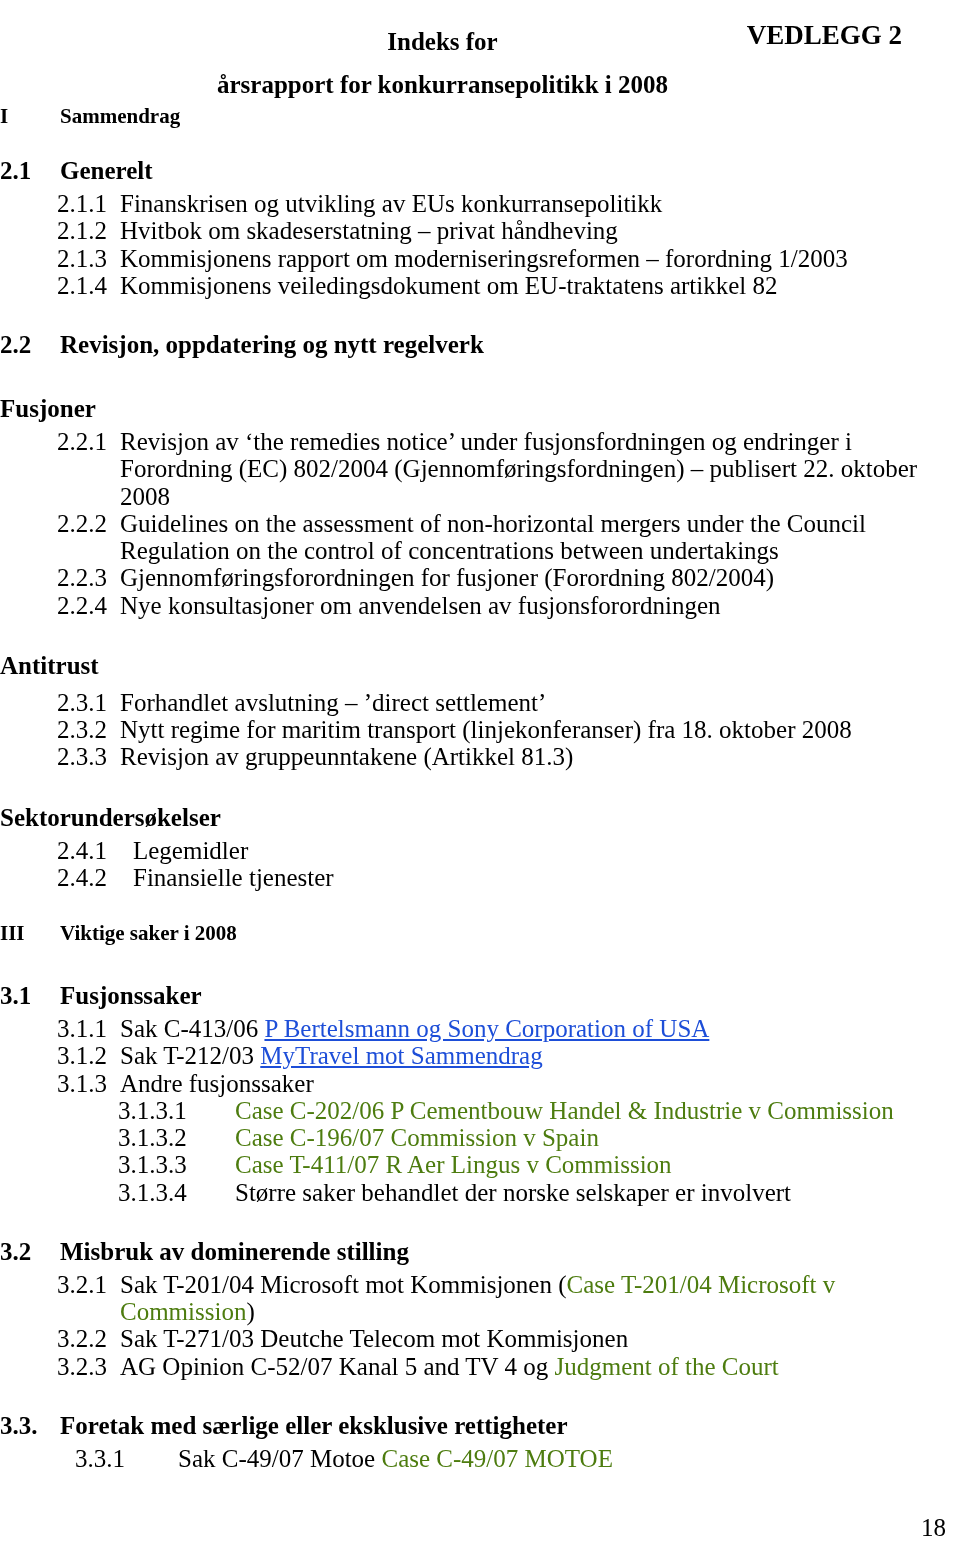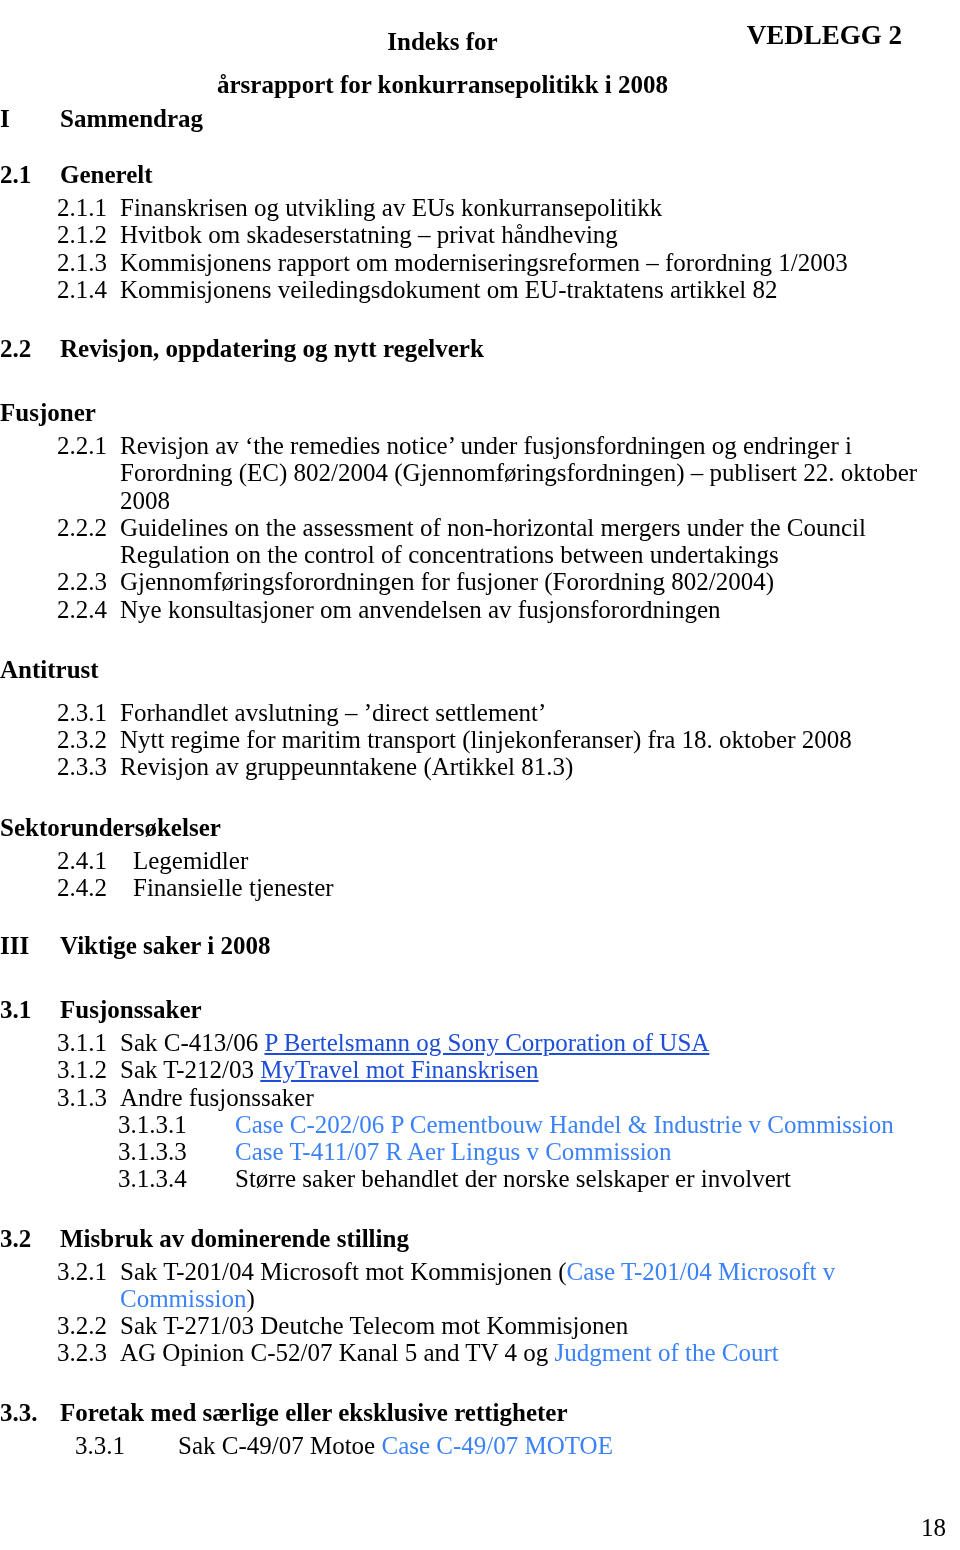--- a/index.html
+++ b/index.html
@@ -60,21 +60,21 @@
     display: inline-block;
     vertical-align: top;
   }
   .txt {
     display: inline-block;
     vertical-align: top;
   }
 
   
   .roman {
-    font-size: 25px;
+    font-size: 21px;
     font-weight: bold;
     line-height: 1.0;
   }
   .roman .num { width: 60px; }
 
   
   .sect {
     font-size: 25px;
     font-weight: bold;
     line-height: 1.0;
@@ -117,21 +117,21 @@
     width: 835px;
     white-space: normal;
   }
 
   
   .lnk {
     color: #1d4ed8;
     text-decoration: underline;
   }
   .lnk-plain {
-    color: #3b82f6;
+    color: #4d7c0f;
     text-decoration: none;
   }
 
   .pagenum {
     position: absolute;
     right: 14px;
     bottom: 10px;
     font-size: 25px;
     line-height: 1;
   }
@@ -184,21 +184,21 @@
     <div class="row item ind-a">
       <span class="num">2.2.2</span><span class="wrapbox">Guidelines on the assessment of non-horizontal mergers under the Council Regulation on the control of concentrations between undertakings</span>
     </div>
     <div class="row item ind-a">
       <span class="num">2.2.3</span><span class="txt">Gjennomføringsforordningen for fusjoner (Forordning 802/2004)</span>
     </div>
     <div class="row item ind-a" style="margin-bottom:34px;">
       <span class="num">2.2.4</span><span class="txt">Nye konsultasjoner om anvendelsen av fusjonsforordningen</span>
     </div>
 
-    <div class="row grouphead" style="margin-bottom:17px;">Antitrust</div>
+    <div class="row grouphead" style="margin-bottom:11px;">Antitrust</div>
 
     <div class="row item ind-a">
       <span class="num">2.3.1</span><span class="txt">Forhandlet avslutning – ’direct settlement’</span>
     </div>
     <div class="row item ind-a">
       <span class="num">2.3.2</span><span class="txt">Nytt regime for maritim transport (linjekonferanser) fra 18. oktober 2008</span>
     </div>
     <div class="row item ind-a" style="margin-bottom:34px;">
       <span class="num">2.3.3</span><span class="txt">Revisjon av gruppeunntakene (Artikkel 81.3)</span>
     </div>
@@ -217,30 +217,33 @@
     </div>
 
     <div class="row sect" style="margin-bottom:7px;">
       <span class="num">3.1</span><span class="txt">Fusjonssaker</span>
     </div>
 
     <div class="row item ind-a">
       <span class="num">3.1.1</span><span class="txt"><span>Sak C-413/06 </span><a class="lnk" href="#">P Bertelsmann og Sony Corporation of USA</a></span>
     </div>
     <div class="row item ind-a">
-      <span class="num">3.1.2</span><span class="txt"><span>Sak T-212/03 </span><a class="lnk" href="#">MyTravel mot Finanskrisen</a></span>
+      <span class="num">3.1.2</span><span class="txt"><span>Sak T-212/03 </span><a class="lnk" href="#">MyTravel mot Sammendrag</a></span>
     </div>
     <div class="row item ind-a">
       <span class="num">3.1.3</span><span class="txt">Andre fusjonssaker</span>
     </div>
 
     <div class="row item ind-c">
       <span class="num">3.1.3.1</span><a class="txt lnk-plain" href="#">Case C-202/06 P Cementbouw Handel &amp; Industrie v Commission</a>
     </div>
     <div class="row item ind-c">
+      <span class="num">3.1.3.2</span><a class="txt lnk-plain" href="#">Case C-196/07 Commission v Spain</a>
+    </div>
+    <div class="row item ind-c">
       <span class="num">3.1.3.3</span><a class="txt lnk-plain" href="#">Case T-411/07 R Aer Lingus v Commission</a>
     </div>
     <div class="row item ind-c" style="margin-bottom:33px;">
       <span class="num">3.1.3.4</span><span class="txt">Større saker behandlet der norske selskaper er involvert</span>
     </div>
 
     <div class="row sect" style="margin-bottom:7px;">
       <span class="num">3.2</span><span class="txt">Misbruk av dominerende stilling</span>
     </div>
 

